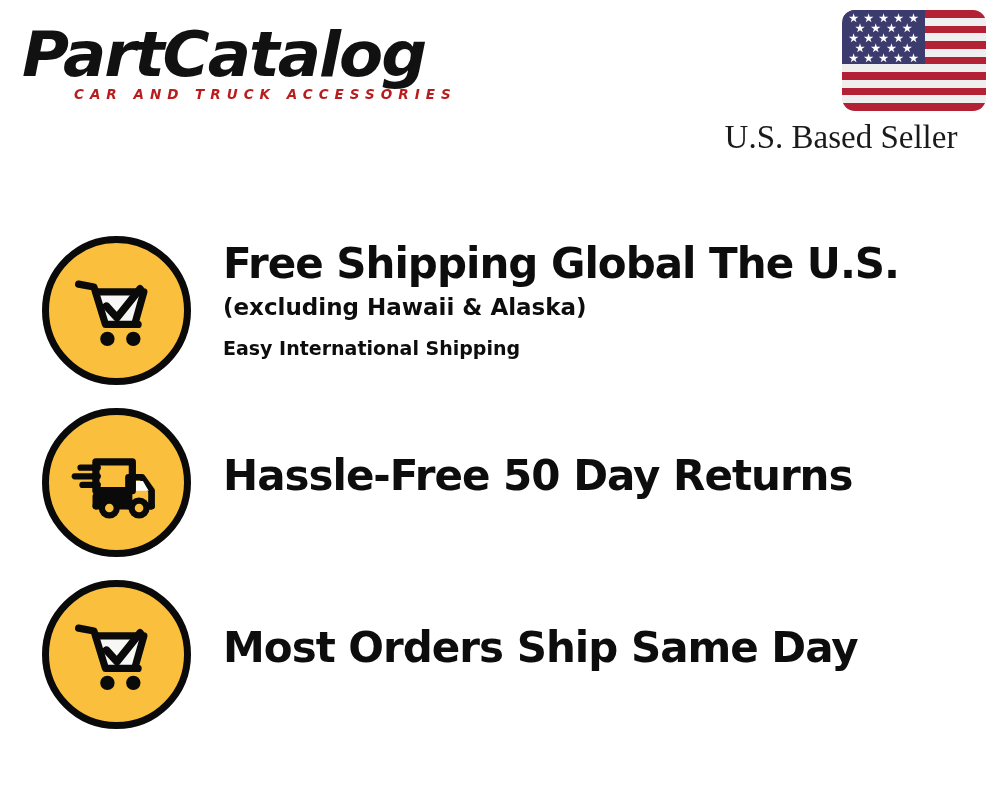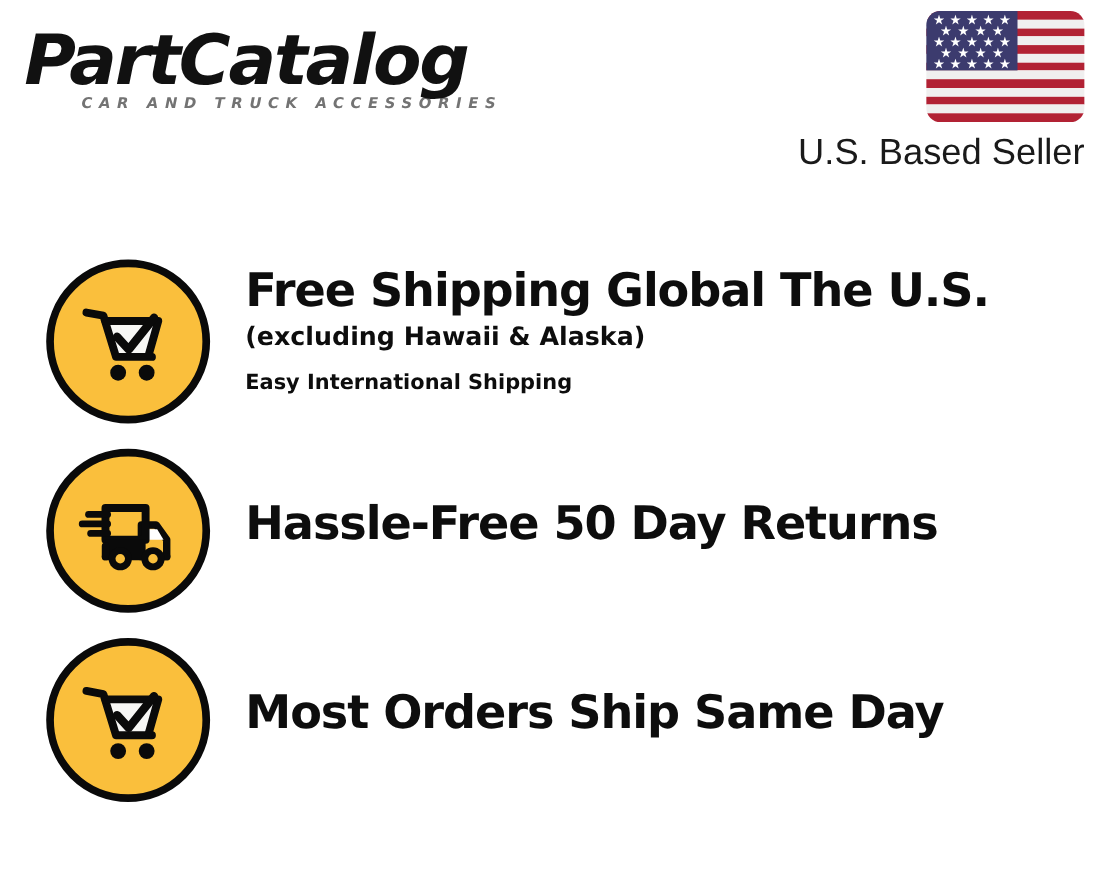--- a/index.html
+++ b/index.html
@@ -36,21 +36,21 @@
     white-space: nowrap;
     transform: scaleX(1.02);
     transform-origin: left center;
   }
   .logo-tagline {
     font-family: "DejaVu Sans", sans-serif;
     font-weight: bold;
     font-style: italic;
     font-size: 13.5px;
     letter-spacing: 6.0px;
-    color: #737373;
+    color: #b91c1c;
     white-space: nowrap;
     margin-top: -4px;
     margin-left: 52px;
   }
 
   
   .seller-block {
     position: absolute;
     right: 14px;
     top: 10px;
@@ -97,28 +97,29 @@
   }
   .star-row.offset { padding: 0 8%; }
   .star {
     width: 10px;
     height: 10px;
     background: #ffffff;
     clip-path: polygon(50% 0%, 61% 35%, 98% 35%, 68% 57%, 79% 91%,
                        50% 70%, 21% 91%, 32% 57%, 2% 35%, 39% 35%);
   }
   .seller-label {
-    font-family: Liberation Sans, sans-serif;
+    font-family: Liberation Serif, serif;
     font-weight: 400;
     font-size: 33px;
     line-height: 40px;
     color: #1a1a1a;
     white-space: nowrap;
     margin-top: 2px;
     letter-spacing: 0px;
+    text-align: center;
   }
 
   
   .features {
     position: absolute;
     left: 0;
     top: 236px;
     width: 1000px;
   }
   .feature-row {

